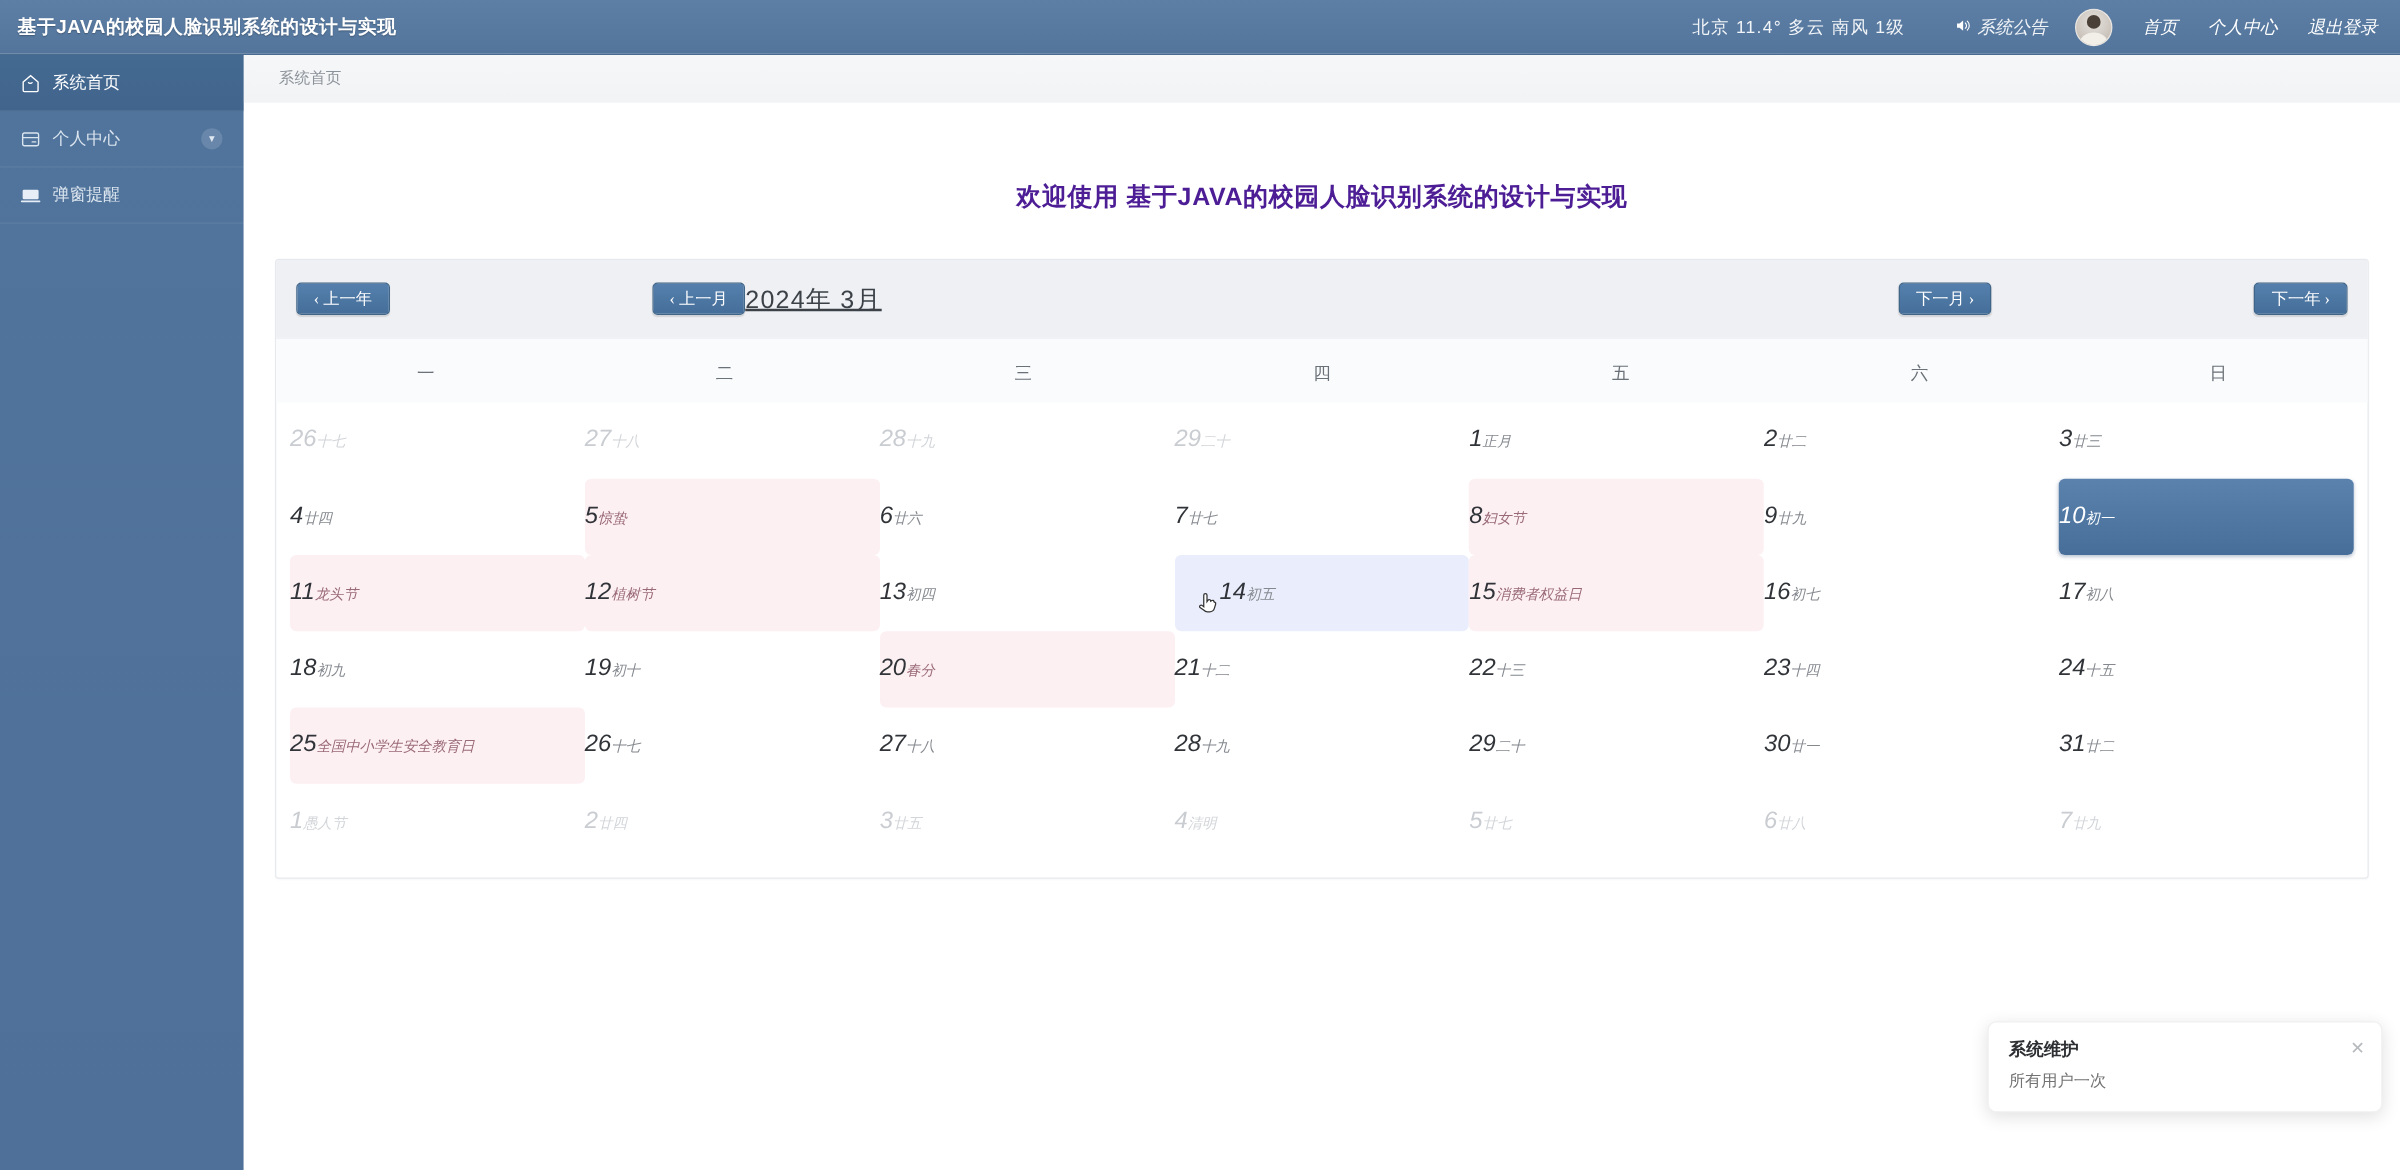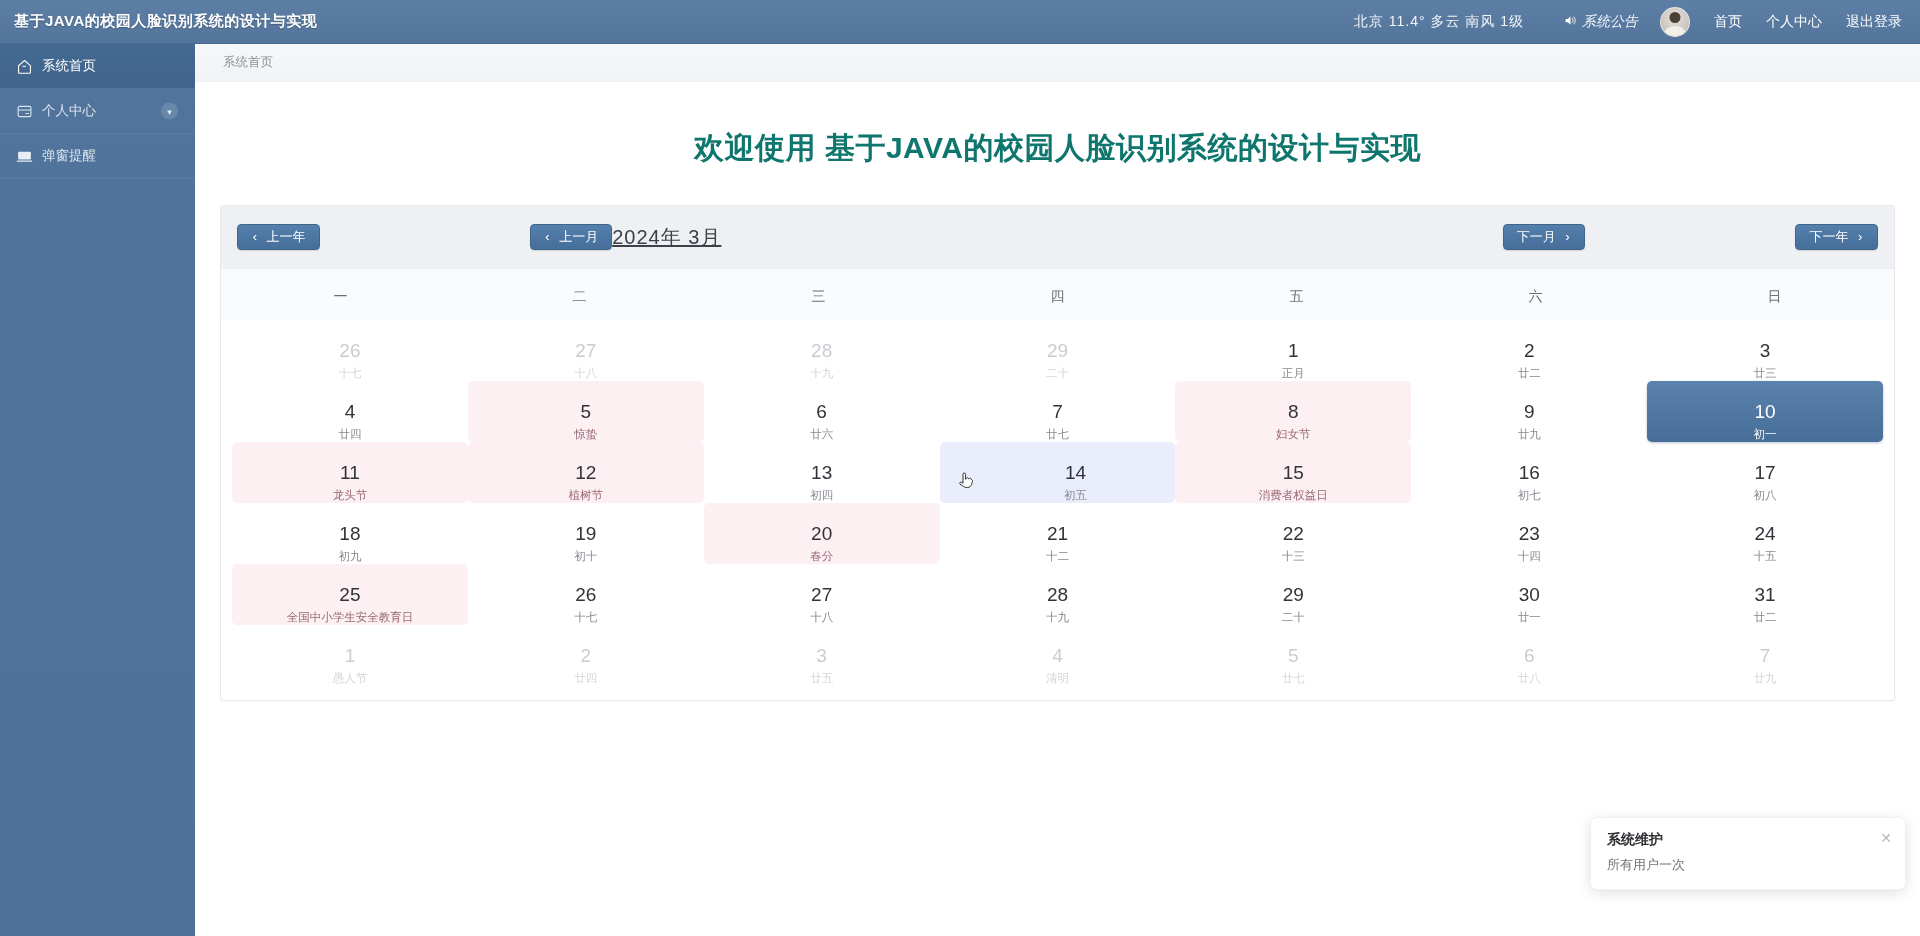--- a/index.html
+++ b/index.html
@@ -48,21 +48,21 @@
     width: 11px; height: 11px; border-radius: 50%;
     background: #4b4038; transform: translateX(-50%);
   }
   .avatar::after {
     content: ""; position: absolute; left: 50%; bottom: -6px;
     width: 22px; height: 16px; border-radius: 50% 50% 0 0;
     background: #f2efe9; transform: translateX(-50%);
   }
   .nav-links { display: flex; align-items: center; gap: 24px; margin-right: 18px; }
   .nav-links a {
-    font-size: 14px; color: #ffffff; text-decoration: none; white-space: nowrap;
+    font-size: 14px; color: #ffffff; text-decoration: none; white-space: nowrap; font-style: italic;
   }
 
   
   .sidebar {
     position: absolute; top: 44px; left: 0; width: 195px; height: 892px;
     background: linear-gradient(180deg, #51749c 0%, #4e7099 100%);
   }
   .menu-item {
     position: relative;
     height: 45px; display: flex; align-items: center;
@@ -94,24 +94,24 @@
     width: 1725px; height: 892px; background: #ffffff;
     overflow: hidden;
   }
   .breadcrumb {
     height: 38px; background: linear-gradient(180deg,#f6f7f9 0%, #f2f3f5 100%);
     display: flex; align-items: center; padding-left: 28px;
     font-size: 12.5px; color: #8c9299;
     border-bottom: 1px solid #edeff1;
   }
   .welcome {
-    margin-top: 46px;
+    margin-top: 62px;
     text-align: center;
-    font-size: 30px; font-weight: bold;
-    color: #0f766e; letter-spacing: .5px;
+    font-size: 20px; font-weight: bold;
+    color: #4c1d95; letter-spacing: .5px;
   }
 
   
   .calendar {
     margin: 36px 25px 0 25px;
     border: 1px solid #e6e9ed;
     border-radius: 3px;
     background: #ffffff;
     box-shadow: 0 1px 2px rgba(0,0,0,.03);
   }
@@ -120,21 +120,21 @@
     display: flex; align-items: center;
     padding: 0 16px;
     position: relative;
   }
   .cal-btn {
     background: linear-gradient(180deg,#5580ad 0%,#456e99 100%);
     color: #ffffff; border: 1px solid #3f6party; border: 1px solid #3f6589;
     border-radius: 4px;
     font-size: 13px; padding: 3px 13px;
     cursor: pointer; white-space: nowrap;
-    font-family: Liberation Mono, monospace;
+    font-family: Liberation Serif, serif;
     box-shadow: 0 1px 1px rgba(0,0,0,.12);
   }
   .cal-title {
     flex: 1; text-align: left;
     font-size: 20px; color: #3c4148; letter-spacing: 1px; text-decoration: underline;
   }
   .sp-a { width: 210px; }
   .sp-b { width: 210px; }
 
   .weekrow {
@@ -145,25 +145,26 @@
   .weekrow div {
     text-align: center; padding: 19px 0 14px 0;
     font-size: 14px; color: #6b7178;
   }
   .daygrid {
     display: grid; grid-template-columns: repeat(7, 1fr);
     padding: 0 11px 14px 11px;
   }
   .cell {
     height: 61px;
-    display: flex; flex-direction: column;
-    align-items: center; justify-content: flex-end;
+    display: flex; 
+    align-items: center; justify-content: flex-start;
     border-radius: 5px;
     cursor: pointer;
     position: relative;
+    font-style: italic;
   }
   .cell .dnum {
     font-size: 19px; color: #303338; line-height: 1.2;
     font-weight: normal;
   }
   .cell .dsub {
     font-size: 11.5px; color: #85898f; margin-top: 4px; line-height: 1.2;
     white-space: nowrap;
   }
   .cell.other .dnum { color: #c9ccd1; }

